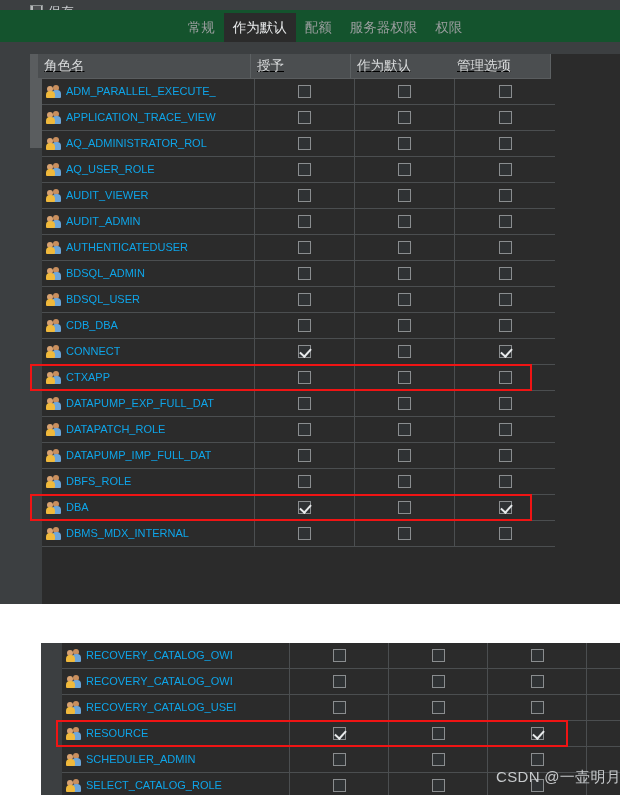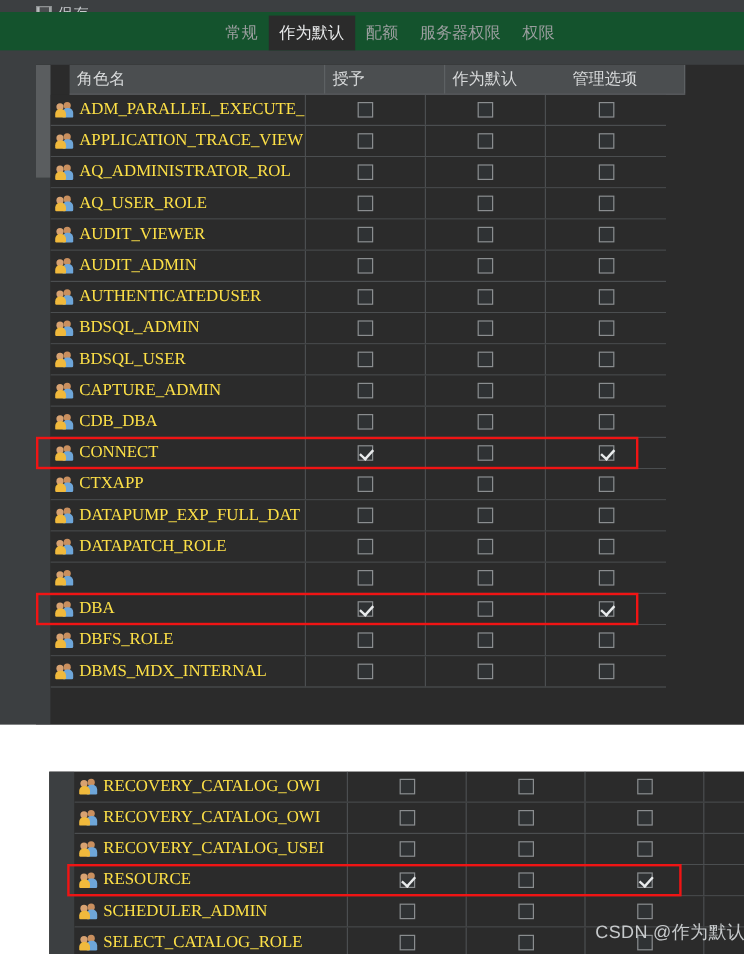--- a/index.html
+++ b/index.html
@@ -112,26 +112,27 @@
     left: 0;
     top: 0px;
     width: 12px;
     height: 94px;
     background: #5a5d5f;
   }
 
   
   .grid-head {
     position: absolute;
-    left: 28px; top: 0;
+    left: 8px; top: 0;
     width: 513px;
     height: 25px;
     background: #4b4e50;
     display: flex;
     border-bottom: 1px solid #5a5d5f;
+    text-decoration: underline;
   }
   .grid-head .hc {
     color: #d8dadb;
     font-size: 13.5px;
     line-height: 24px;
     padding-left: 6px;
     border-right: 1px solid #5d6163;
     white-space: nowrap;
     overflow: hidden;
   }
@@ -159,26 +160,25 @@
     display: flex;
     align-items: center;
     overflow: hidden;
   }
   .cell.c-name  { width: 213px; padding-left: 4px; gap: 4px; }
   .cell.c-grant { width: 100px; justify-content: center; }
   .cell.c-admin { width: 100px; justify-content: center; }
   .cell.c-def   { width: 100px; justify-content: center; border-right: none; }
 
   .role-name {
-    color: #fde047;
-    font-size: 14px;
+    color: #0ea5e9;
+    font-size: 11px;
     line-height: 15px;
     white-space: nowrap;
     overflow: hidden;
-    font-family: Liberation Serif, serif;
   }
 
   
   .people-icon {
     width: 16px; height: 14px;
     position: relative;
     flex: 0 0 auto;
   }
   .people-icon .h1 {
     position: absolute; left: 7px; top: 0px;
@@ -500,40 +500,20 @@
           </div>
         </div>
         <div class="row">
           <div class="cell c-name">
             <span class="people-icon">
               <span class="h1"></span>
               <span class="b1"></span>
               <span class="h2"></span>
               <span class="b2"></span>
             </span>
-            <span class="role-name">CAPTURE_ADMIN</span>
-          </div>
-          <div class="cell c-grant">
-            <span class="cb"></span>
-          </div>
-          <div class="cell c-admin">
-            <span class="cb"></span>
-          </div>
-          <div class="cell c-def">
-            <span class="cb"></span>
-          </div>
-        </div>
-        <div class="row">
-          <div class="cell c-name">
-            <span class="people-icon">
-              <span class="h1"></span>
-              <span class="b1"></span>
-              <span class="h2"></span>
-              <span class="b2"></span>
-            </span>
             <span class="role-name">CDB_DBA</span>
           </div>
           <div class="cell c-grant">
             <span class="cb"></span>
           </div>
           <div class="cell c-admin">
             <span class="cb"></span>
           </div>
           <div class="cell c-def">
             <span class="cb"></span>
@@ -620,20 +600,41 @@
           </div>
         </div>
         <div class="row">
           <div class="cell c-name">
             <span class="people-icon">
               <span class="h1"></span>
               <span class="b1"></span>
               <span class="h2"></span>
               <span class="b2"></span>
             </span>
+            <span class="role-name">DATAPUMP_IMP_FULL_DAT</span>
+          </div>
+          <div class="cell c-grant">
+            <span class="cb"></span>
+          </div>
+          <div class="cell c-admin">
+            <span class="cb"></span>
+          </div>
+          <div class="cell c-def">
+            <span class="cb"></span>
+          </div>
+        </div>
+        <div class="row">
+          <div class="cell c-name">
+            <span class="people-icon">
+              <span class="h1"></span>
+              <span class="b1"></span>
+              <span class="h2"></span>
+              <span class="b2"></span>
+            </span>
+            <span class="role-name">DBFS_ROLE</span>
           </div>
           <div class="cell c-grant">
             <span class="cb"></span>
           </div>
           <div class="cell c-admin">
             <span class="cb"></span>
           </div>
           <div class="cell c-def">
             <span class="cb"></span>
           </div>
@@ -649,40 +650,20 @@
             <span class="role-name">DBA</span>
           </div>
           <div class="cell c-grant">
             <span class="cb checked"></span>
           </div>
           <div class="cell c-admin">
             <span class="cb"></span>
           </div>
           <div class="cell c-def">
             <span class="cb checked"></span>
-          </div>
-        </div>
-        <div class="row">
-          <div class="cell c-name">
-            <span class="people-icon">
-              <span class="h1"></span>
-              <span class="b1"></span>
-              <span class="h2"></span>
-              <span class="b2"></span>
-            </span>
-            <span class="role-name">DBFS_ROLE</span>
-          </div>
-          <div class="cell c-grant">
-            <span class="cb"></span>
-          </div>
-          <div class="cell c-admin">
-            <span class="cb"></span>
-          </div>
-          <div class="cell c-def">
-            <span class="cb"></span>
           </div>
         </div>
         <div class="row">
           <div class="cell c-name">
             <span class="people-icon">
               <span class="h1"></span>
               <span class="b1"></span>
               <span class="h2"></span>
               <span class="b2"></span>
             </span>
@@ -837,14 +818,14 @@
         </div>
         <div class="cell c-def">
           <span class="cb"></span>
         </div>
         <div class="cell c-tail"></div>
       </div>
     </div>
   <div id="hl-layer-2">
       <div class="hl" style="left: 15px; top: 77px; width: 512px; height: 27px;"></div>
     </div>
-  <div class="watermark">CSDN @作为默认</div>
+  <div class="watermark">CSDN @一壶明月</div>
 </div>
 
 </body></html>

